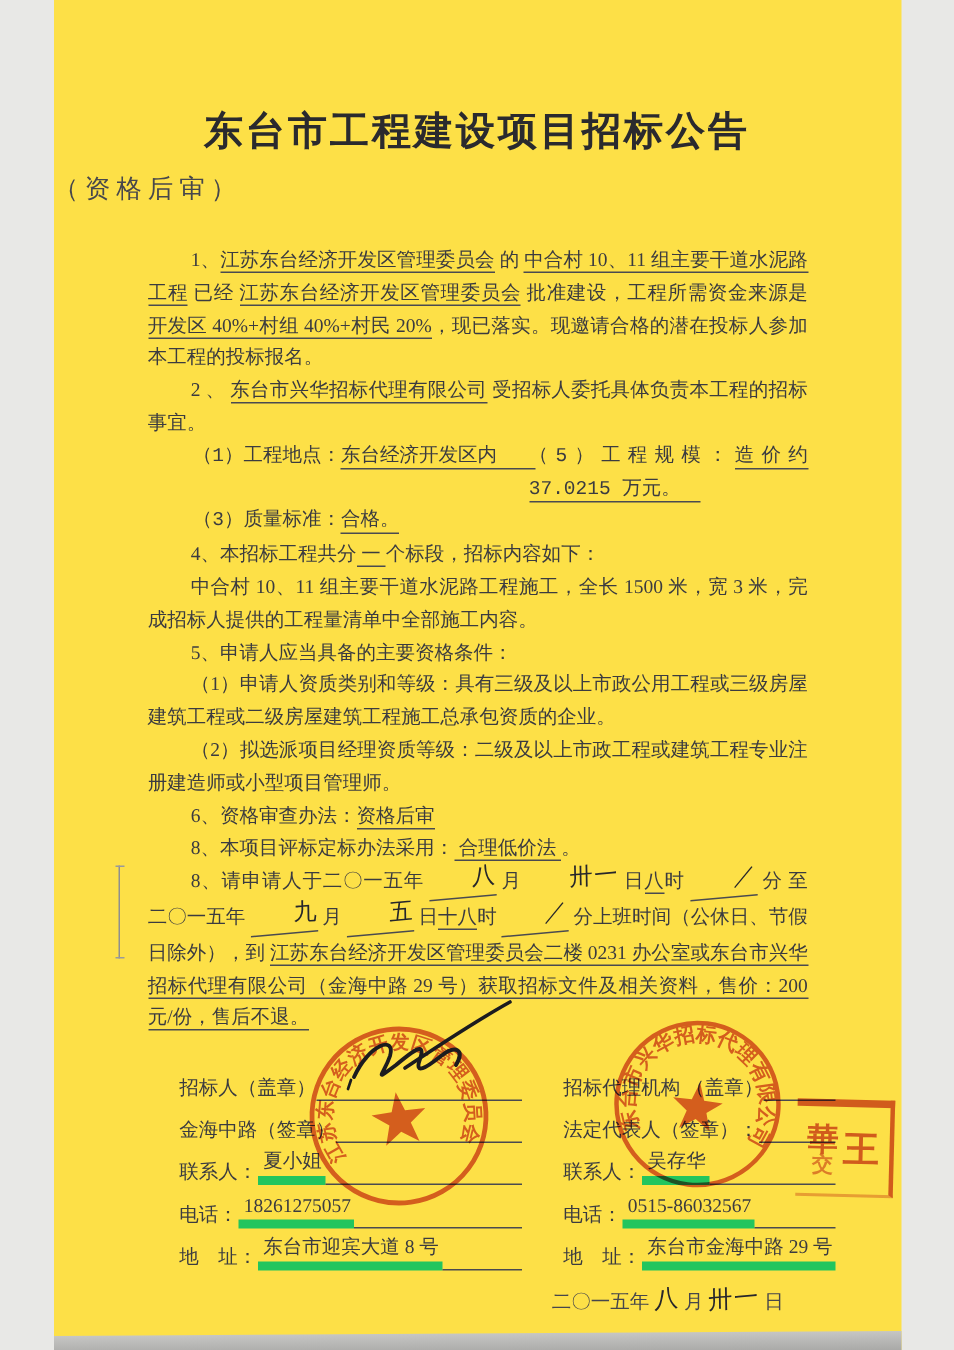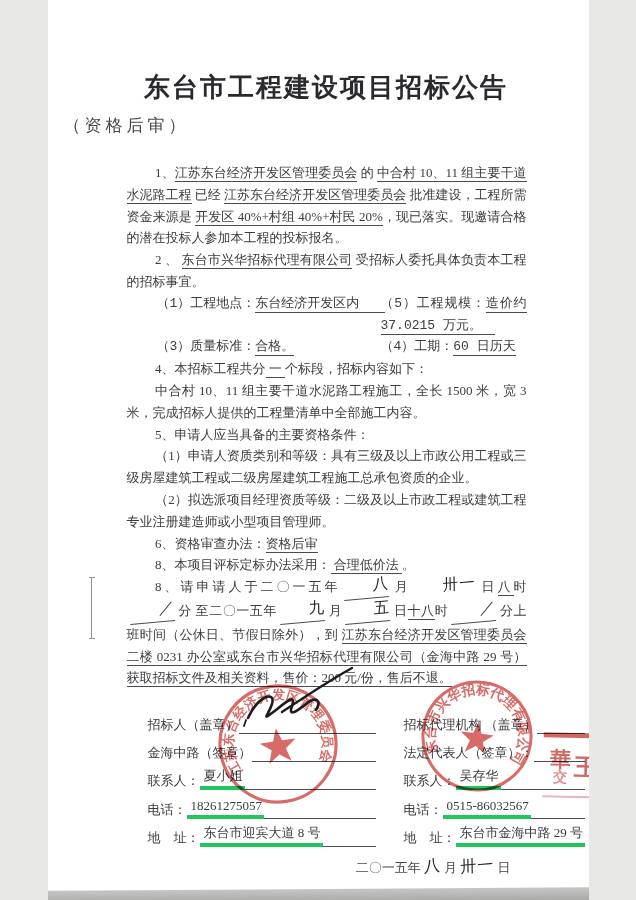--- a/index.html
+++ b/index.html
@@ -1,21 +1,20 @@
 <!DOCTYPE html>
 <html><head>
 <meta charset="utf-8">
 <style>
   html,body{margin:0;padding:0;background:#e8e8e6;}
   .page{
-    position:relative;width:525px;height:900px;margin:0 auto;
-    background:#ffffff;overflow:hidden;
+    position:relative;width:565px;height:900px;margin:0 auto;
+    background:#fde047;overflow:hidden;
     font-family:"Liberation Serif","DejaVu Serif",serif;
     color:#3b3b40;
-    padding-left:16px;
   }
   
   .doc-title{
     margin:70px 0 0 0;text-align:center;
     font-family:"Liberation Sans","DejaVu Sans",sans-serif;
     font-size:26px;font-weight:700;letter-spacing:2px;color:#2a2a2e;
   }
   .doc-subtitle{
     margin-top:9px;text-align:left;font-size:17px;letter-spacing:4px;color:#47474c;
   }
@@ -37,21 +36,21 @@
   .two-col{display:flex;padding-left:30px;font-family:Liberation Mono, monospace;}
   .two-col .col-l{width:224px;flex:0 0 224px;}
   .two-col .col-r{flex:1;}
   
   .sig-grid{display:flex;gap:28px;margin:16px 64px 0 84px;font-size:13px;}
   .sig-col{display:flex;flex-direction:column;}
   .sig-col.left{flex:0 0 228px;}
   .sig-col.right{flex:1;}
   .sig-row{display:flex;align-items:flex-end;height:28.4px;}
   .sig-label{white-space:nowrap;}
-  .sig-value{border-bottom:4px solid #22c55e;white-space:nowrap;padding:0 2px 1px 4px;}
+  .sig-value{border-bottom:6px solid #22c55e;white-space:nowrap;padding:0 2px 1px 4px;}
   .sig-fill{flex:1;border-bottom:1px solid #4a4a50;height:1px;}
   
   .date-line{
     margin:9px 78px 0 0;text-align:right;font-size:13px;color:#46464c;
   }
   .date-line .hw{font-size:1.25em;}
   
   .seal{position:absolute;mix-blend-mode:multiply;opacity:.82;}
   .seal-left{left:167px;top:681px;transform:rotate(-8deg);}
   .seal-right{left:370px;top:677px;transform:rotate(7deg);}
@@ -89,21 +88,20 @@
 
   <div class="doc-body">
     <p class="indent"><span>1、</span><span class="u">江苏东台经济开发区管理委员会</span><span> 的 </span><span class="u">中合村 10、11 组主要干道水泥路工程</span><span> 已经 </span><span class="u">江苏东台经济开发区管理委员会</span><span> 批准建设，工程所需资金来源是 </span><span class="u">开发区 40%+村组 40%+村民 20%</span><span>，现已落实。现邀请合格的潜在投标人参加本工程的投标报名。</span></p>
     <p class="indent"><span>2 、 </span><span class="u">东台市兴华招标代理有限公司</span><span> 受招标人委托具体负责本工程的招标事宜。</span></p>
     <div class="two-col">
       <p class="col-l"><span>（1）工程地点：</span><span class="u">东台经济开发区内　　</span></p>
       <p class="col-r"><span>（5）工程规模：</span><span class="u">造价约 37.0215 万元。　</span></p>
     </div>
     <div class="two-col">
       <p class="col-l"><span>（3）质量标准：</span><span class="u">合格。</span></p>
-      <p class="col-r"><span>（4）工期：</span><span class="u">60 日历天</span></p>
     </div>
     <p class="indent"><span>4、本招标工程共分</span><span class="u"> 一 </span><span>个标段，招标内容如下：</span></p>
     <p class="indent"><span>中合村 10、11 组主要干道水泥路工程施工，全长 1500 米，宽 3 米，完成招标人提供的工程量清单中全部施工内容。</span></p>
     <p class="indent"><span>5、申请人应当具备的主要资格条件：</span></p>
     <p class="indent"><span>（1）申请人资质类别和等级：具有三级及以上市政公用工程或三级房屋建筑工程或二级房屋建筑工程施工总承包资质的企业。</span></p>
     <p class="indent"><span>（2）拟选派项目经理资质等级：二级及以上市政工程或建筑工程专业注册建造师或小型项目管理师。</span></p>
     <p class="indent"><span>6、资格审查办法：</span><span class="u">资格后审</span></p>
     <p class="indent"><span>8、本项目评标定标办法采用：</span><span class="u"> 合理低价法 </span><span>。</span></p>
     <p class="indent"><span>8、请申请人于二〇一五年</span><span class="u hw">八</span><span>月</span><span class="hw">卅一</span><span>日</span><span class="u">八</span><span>时</span><span class="u hw">／</span><span>分 至二〇一五年</span><span class="u hw">九</span><span>月</span><span class="u hw">五</span><span>日</span><span class="u">十八</span><span>时</span><span class="u hw">／</span><span>分上班时间（公休日、节假日除外），到 </span><span class="u">江苏东台经济开发区管理委员会二楼 0231 办公室或东台市兴华招标代理有限公司（金海中路 29 号）获取招标文件及相关资料，售价：200 元/份，售后不退。</span></p>
   </div>

